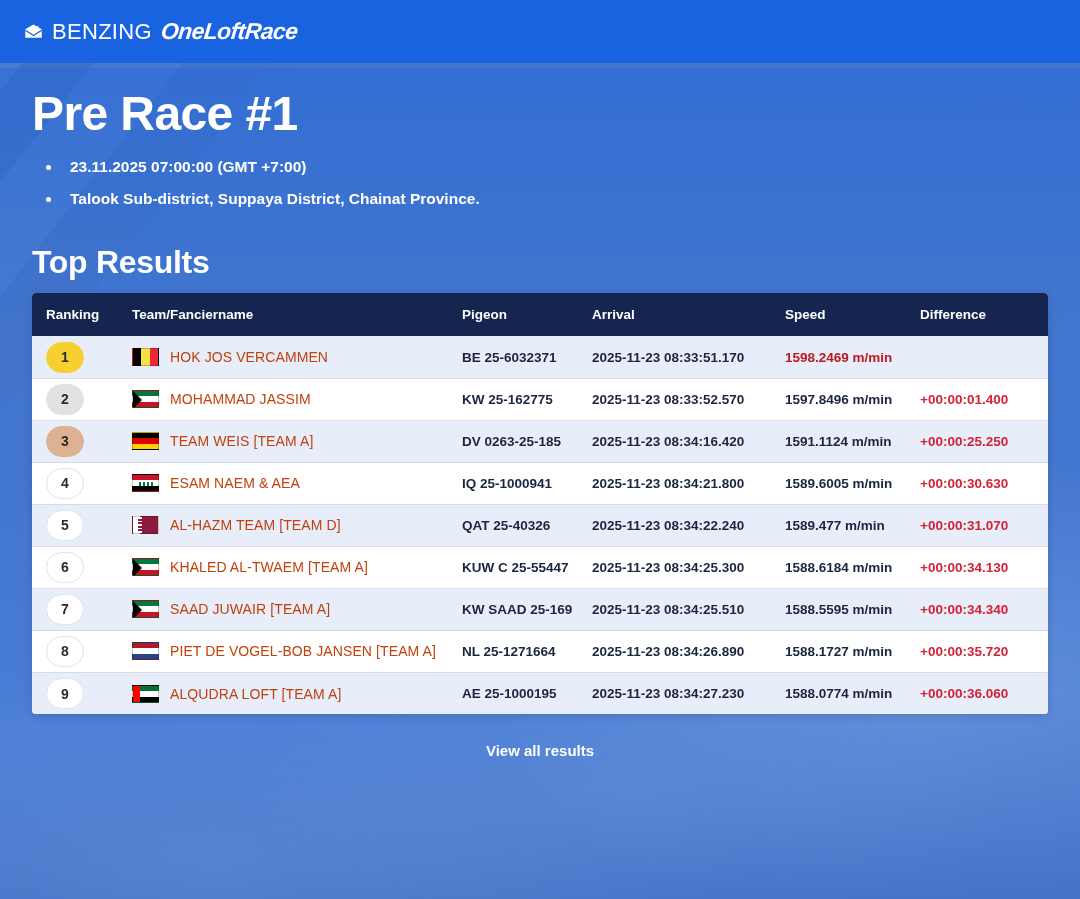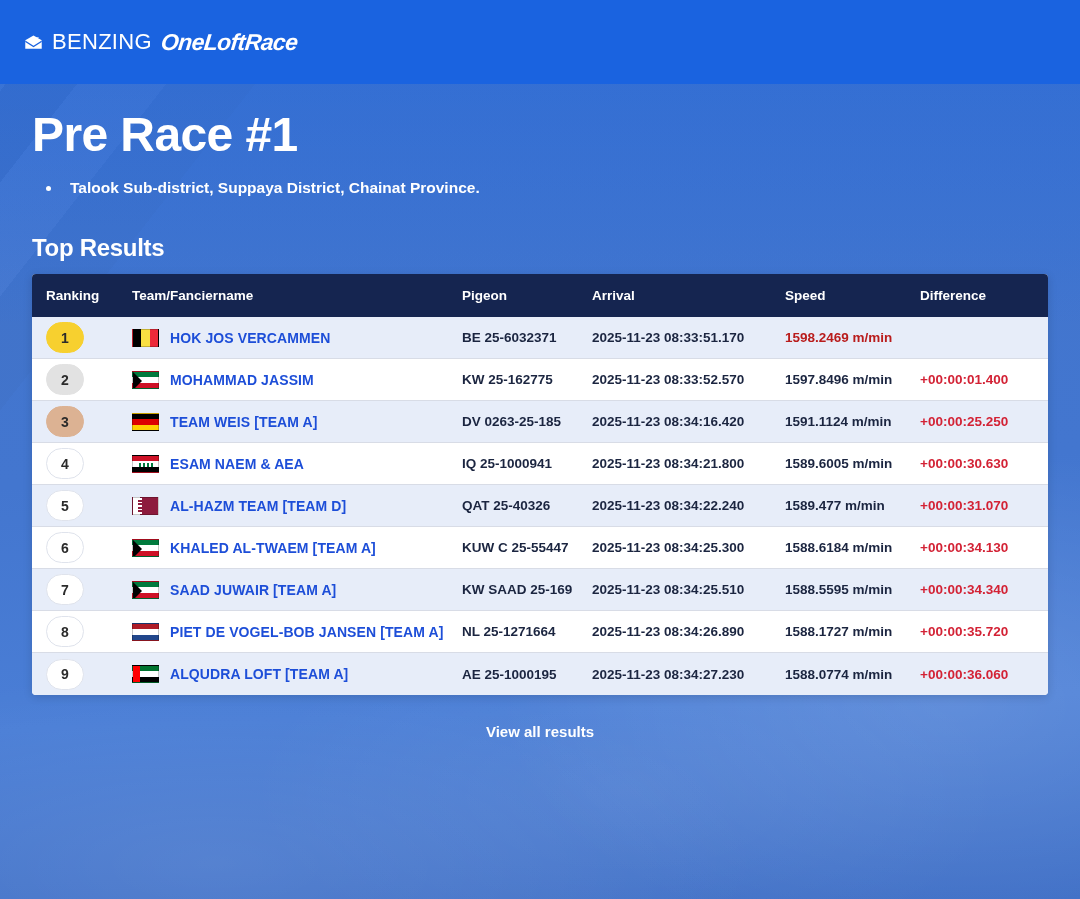--- a/index.html
+++ b/index.html
@@ -25,21 +25,21 @@
   }
   #bg-top-fade {
     position:absolute; left:0; right:0; top:68px; height:260px;
     background:linear-gradient(180deg, rgba(26,99,224,.34), rgba(26,99,224,0));
     pointer-events:none;
   }
 
   
   #appbar {
     position:relative; z-index:4;
-    height:84px; width:100%;
+    height:63px; width:100%;
     background:#1a63e0;
     display:flex; align-items:center;
     padding-left:24px;
   }
   #brand { display:flex; align-items:center; gap:9px; }
   .brand-mark { width:19px; height:19px; display:block; }
   .brand-word {
     color:#fff; font-size:22px; letter-spacing:.3px; font-weight:400;
     white-space:nowrap;
   }
@@ -76,21 +76,21 @@
     display:flex; flex-direction:column; align-items:center; justify-content:center;
   }
   #logo-card svg { width:150px; height:140px; display:block; }
   #logo-caption {
     margin-top:2px; color:#1d2a6b; font-size:17.5px; font-weight:700;
     letter-spacing:.4px;
   }
 
   
   #results-heading {
-    color:#fff; font-size:24px; font-weight:700; letter-spacing:-.3px;
+    color:#fff; font-size:32px; font-weight:700; letter-spacing:-.3px;
     margin-top:22px; margin-bottom:12px;
   }
 
   
   #results-card {
     background:#fff; border-radius:4px; overflow:hidden;
     box-shadow:0 2px 10px rgba(0,0,0,.14);
   }
   table { width:100%; border-collapse:collapse; table-layout:fixed; }
   thead th {
@@ -130,21 +130,21 @@
   .rank-badge.bronze { background:#dcb293; border-color:#dcb293; }
 
   
   td.cell-team { padding-left:15px; }
   .team-wrap { display:flex; align-items:center; gap:11px; }
   .flag {
     width:27px; height:18px; flex:0 0 27px;
     border:1px solid rgba(0,0,0,.22);
     position:relative; overflow:hidden;
   }
-  .team-name { font-size:14px; font-weight:700; color:#1d4ed8; letter-spacing:.1px; }
+  .team-name { font-size:14px; font-weight:400; color:#c2410c; letter-spacing:.1px; }
 
   
   .flag-be { background:linear-gradient(90deg,#000 0 33.33%,#fae042 33.33% 66.66%,#ed2939 66.66% 100%); }
   .flag-de { background:linear-gradient(180deg,#000 0 33.33%,#dd0000 33.33% 66.66%,#ffce00 66.66% 100%); }
   .flag-nl { background:linear-gradient(180deg,#ae1c28 0 33.33%,#fff 33.33% 66.66%,#21468b 66.66% 100%); }
   .flag-iq { background:linear-gradient(180deg,#ce1126 0 33.33%,#fff 33.33% 66.66%,#000 66.66% 100%); }
   .flag-iq:after {
     content:""; position:absolute; left:6px; top:7px; width:15px; height:4px;
     background:repeating-linear-gradient(90deg,#007a3d 0 2px,transparent 2px 4px);
   }
@@ -194,20 +194,21 @@
     <span class="brand-script">OneLoftRace</span>
   </div>
 </div>
 
 <div id="content">
 
   <div id="hero">
     <div id="hero-left">
       <h1 id="race-title">Pre Race #1</h1>
       <ul id="race-meta">
+        <li>23.11.2025 07:00:00 (GMT +7:00)</li>
         <li>Talook Sub-district, Suppaya District, Chainat Province.</li>
       </ul>
     </div>
 
   </div>
 
   <h2 id="results-heading">Top Results</h2>
 
   <div id="results-card">
     <table>

